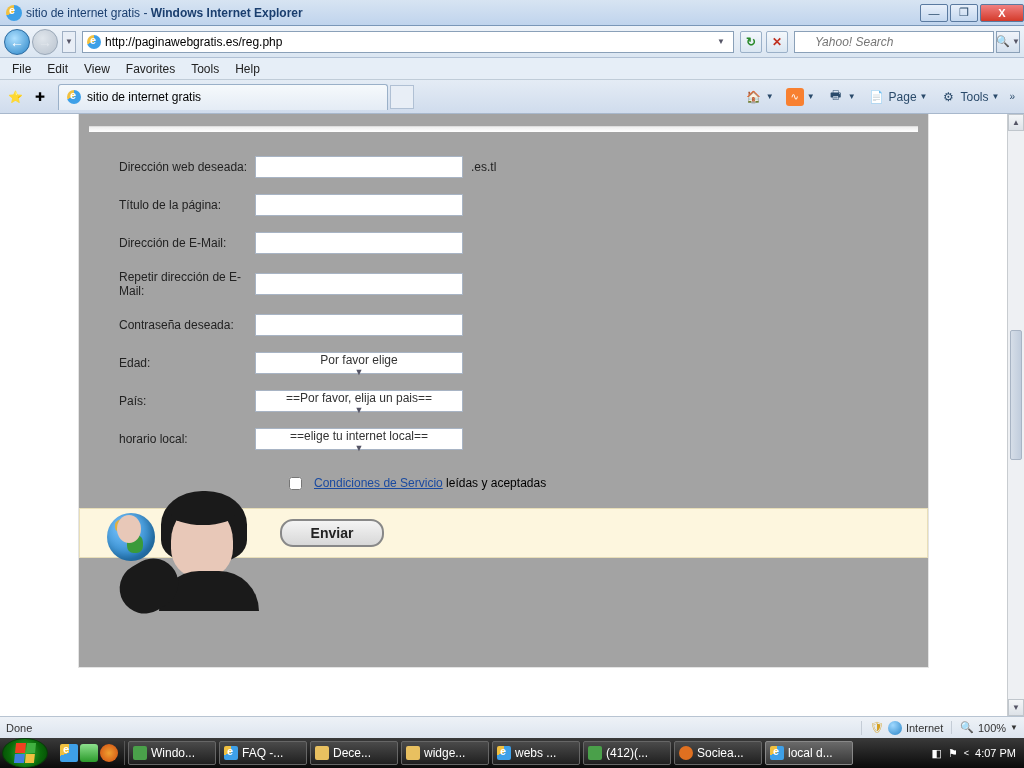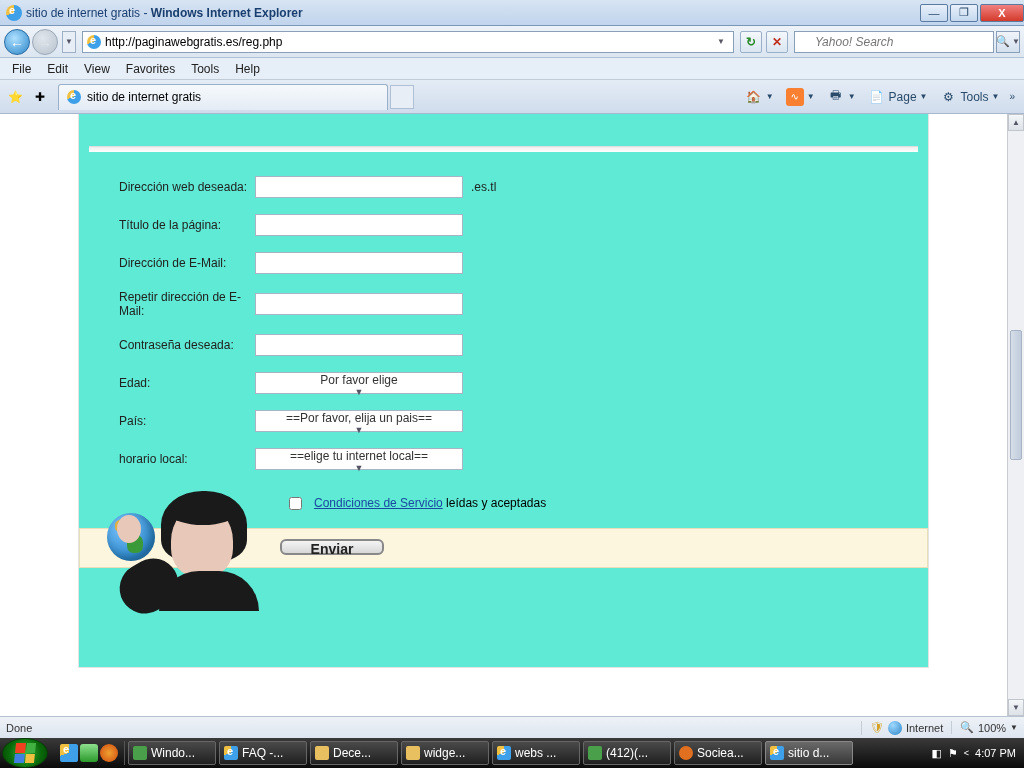--- a/index.html
+++ b/index.html
@@ -52,33 +52,33 @@
 
 
 .viewport { position:relative; height: calc(768px - 26px - 32px - 22px - 34px - 22px - 30px); background:#e6e6e6; overflow:hidden;}
 .scrollv { position:absolute; right:0; top:0; bottom:0; width:17px; background:#eef0f3; border-left:1px solid #c8ccd0;}
 .scrollv .arrow { height:17px; background:linear-gradient(#f4f6f8,#dde2e8); border:1px solid #c0c6cc; display:flex; align-items:center; justify-content:center; font-size:8px; color:#556;}
 .scrollv .track { position:absolute; top:17px; bottom:17px; left:0; right:0;}
 .scrollv .thumb { position:absolute; left:2px; right:2px; top:35%; height:130px; background:linear-gradient(90deg,#d6dee8,#c0ccdc); border:1px solid #a8b4c4; border-radius:2px;}
 .scrollv .arrow.bot { position:absolute; bottom:0; left:0; right:0;}
 
 .page { background:#fff; margin: 0 17px 0 0; height:100%; position:relative;}
-.formwrap { position:absolute; left:78px; right:78px; top:0; bottom:48px; background:#5eead4; border:1px solid #e4e4e4; border-top:none; padding:32px 10px 10px 10px;}
+.formwrap { position:absolute; left:78px; right:78px; top:0; bottom:48px; background:#a3a3a3; border:1px solid #e4e4e4; border-top:none; padding:12px 10px 10px 10px;}
 .headsep { height:6px; background:linear-gradient(#eee,#fff); margin-bottom:24px; border-top:1px solid #ddd;}
 .row { display:flex; align-items:center; margin-bottom:16px;}
 .lbl { width:166px; padding-left:30px; font-size:12px; color:#222;}
 .txt { width:208px; height:22px; border:1px solid #a8b4c4; background:#fff; padding:0 4px; font-size:12px;}
 .suf { margin-left:8px; font-size:12px; color:#222;}
 .sel { width:208px; height:22px; border:1px solid #a8b4c4; background:#fff; padding:0 6px; font-size:12px; display:flex; align-items:center; justify-content:space-between; color:#333;flex-direction:column;}
 .sel .drop { font-size:9px; color:#556;}
 .terms { display:flex; align-items:center; margin:26px 0 18px 200px; font-size:12px;}
 .terms input { margin-right:12px;}
 .terms a { color:#1a4aa0; text-decoration:underline;}
 .submitrow { background:#fdf6de; border:1px solid #e8deb8; padding:10px 0 10px 200px; margin-left:-10px; margin-right:-10px;}
-.submitbtn { width:104px; height:16px; background:linear-gradient(#f4f4f4,#d8d8d8); border:2px solid #888; border-radius:6px; font-weight:bold; font-size:14px; color:#222;}
+.submitbtn { width:104px; height:28px; background:linear-gradient(#f4f4f4,#d8d8d8); border:2px solid #888; border-radius:13px; font-weight:bold; font-size:14px; color:#222;}
 
 .persona { position:absolute; left:10px; bottom:56px; width:180px; height:130px;}
 .persona .head { position:absolute; left:82px; top:24px; width:62px; height:72px; background:#e8c8b8; border-radius:50% 50% 40% 40%;}
 .persona .hair { position:absolute; left:72px; top:10px; width:86px; height:70px; background:#1a1a1a; border-radius:48% 48% 30% 30%;}
 .persona .fringe { position:absolute; left:82px; top:22px; width:64px; height:22px; background:#1a1a1a; border-radius:0 0 50% 50%;}
 .persona .body { position:absolute; left:70px; bottom:0; width:100px; height:40px; background:#1a1a1a; border-radius:40px 40px 0 0;}
 .persona .arm { position:absolute; left:30px; bottom:0; width:60px; height:50px; background:#1a1a1a; border-radius:30px; transform:rotate(-30deg);}
 .persona .hand { position:absolute; left:28px; top:34px; width:24px; height:28px; background:#e8c8b8; border-radius:50%;}
 .persona .globe { position:absolute; left:18px; top:32px; width:48px; height:48px; border-radius:50%; background:radial-gradient(circle at 35% 30%, #7cc6ff 0%, #2a85c8 70%); box-shadow:inset -4px -4px 8px rgba(0,0,0,.25);}
 .persona .land1 { position:absolute; left:26px; top:38px; width:20px; height:14px; background:#e0b040; border-radius:40%;}
@@ -324,21 +324,21 @@
   <div class="taskbtn">
       <span class="ico" style="background:#4aa04a;"></span>
       <span>(412)(...</span>
     </div>
   <div class="taskbtn">
       <span class="ico" style="background:#e07020;border-radius:50%;"></span>
       <span>Sociea...</span>
     </div>
   <div class="taskbtn active">
       <span class="ico ie"></span>
-      <span>sitio d...</span>
+      <span>local d...</span>
     </div>
   <div class="tray">
     <span>◧</span>
     <span>⚑</span>
     <span style="font-size:9px;">&lt;</span>
     <span>4:07 PM</span>
   </div>
 </div>
 
 </body></html>

